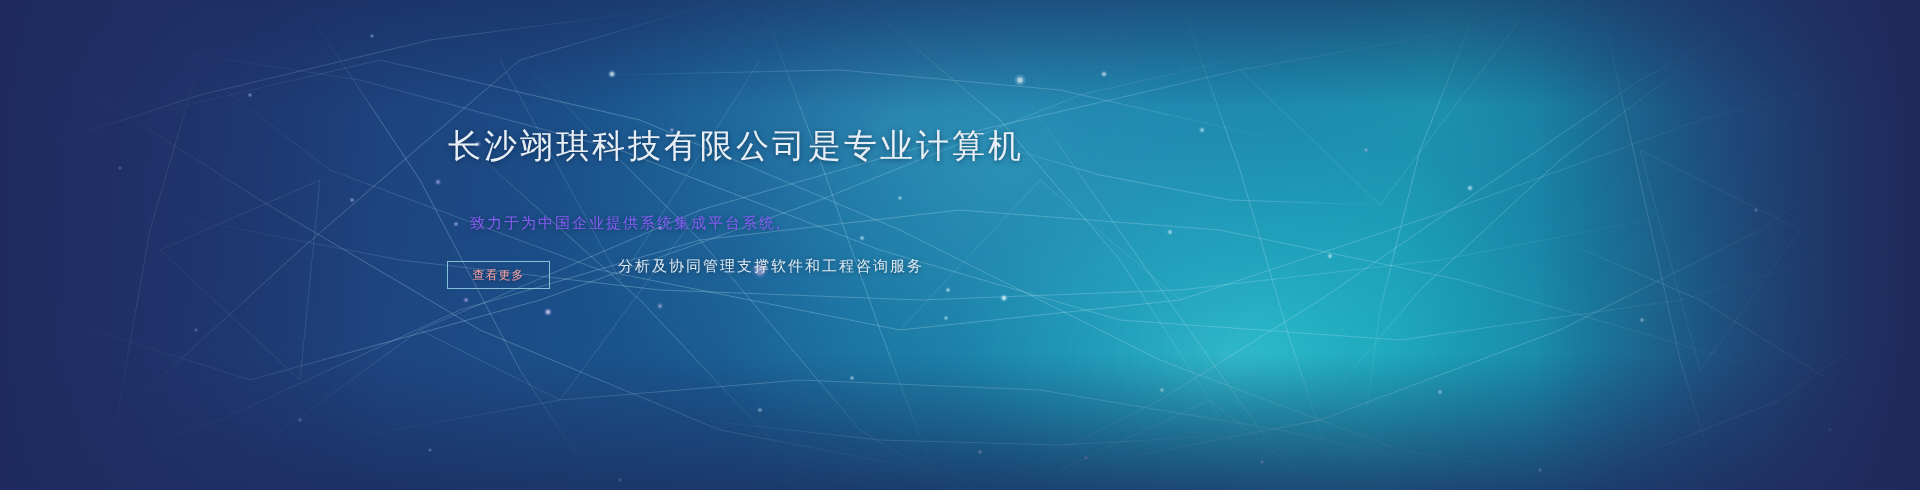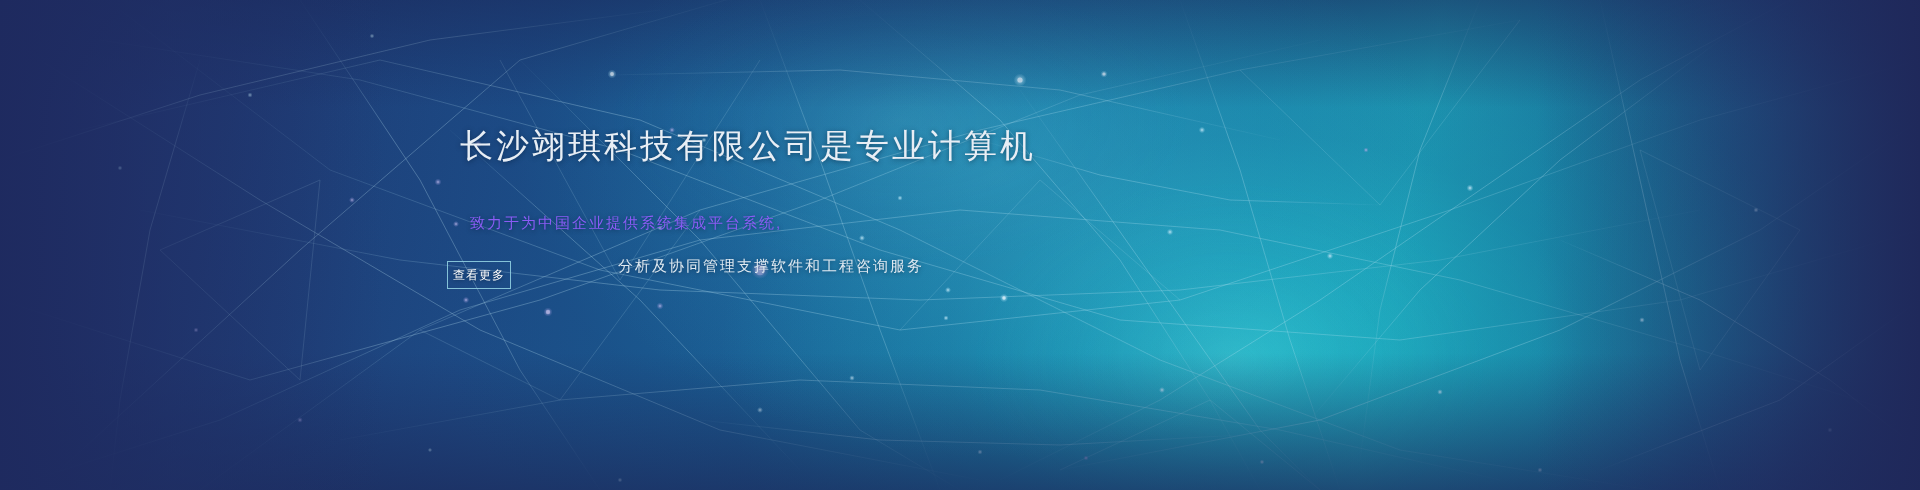--- a/index.html
+++ b/index.html
@@ -63,21 +63,20 @@
     left: 448px;
     top: 124px;
     width: 620px;
     color: #e8eef5;
     font-size: 33px;
     line-height: 44px;
     letter-spacing: 3px;
     font-weight: 400;
     text-shadow: 0 1px 5px rgba(5,25,50,0.55);
     white-space: nowrap;
-    margin-left: 12px;
   }
   .headline .line { display: block; }
 
   .subtitle-1 {
     position: absolute;
     left: 470px;
     top: 212px;
     color: #8b5cf6;
     font-size: 15px;
     line-height: 22px;
@@ -96,25 +95,25 @@
     letter-spacing: 2px;
     font-weight: 400;
     text-shadow: 0 1px 4px rgba(5,25,50,0.5);
     white-space: nowrap;
   }
 
   .more-button {
     position: absolute;
     left: 447px;
     top: 261px;
-    width: 64px;
+    width: 103px;
     height: 28px;
     border: 1px solid rgba(150,215,230,0.85);
     background: transparent;
-    color: #ffffff;
+    color: #fca5a5;
     font-size: 12px;
     letter-spacing: 1px;
     line-height: 26px;
     text-align: center;
     font-family: "Liberation Sans", "DejaVu Sans", sans-serif;
     cursor: pointer;
     box-sizing: border-box;
     text-shadow: 0 1px 3px rgba(5,25,50,0.55);
     padding: 0;
   }

